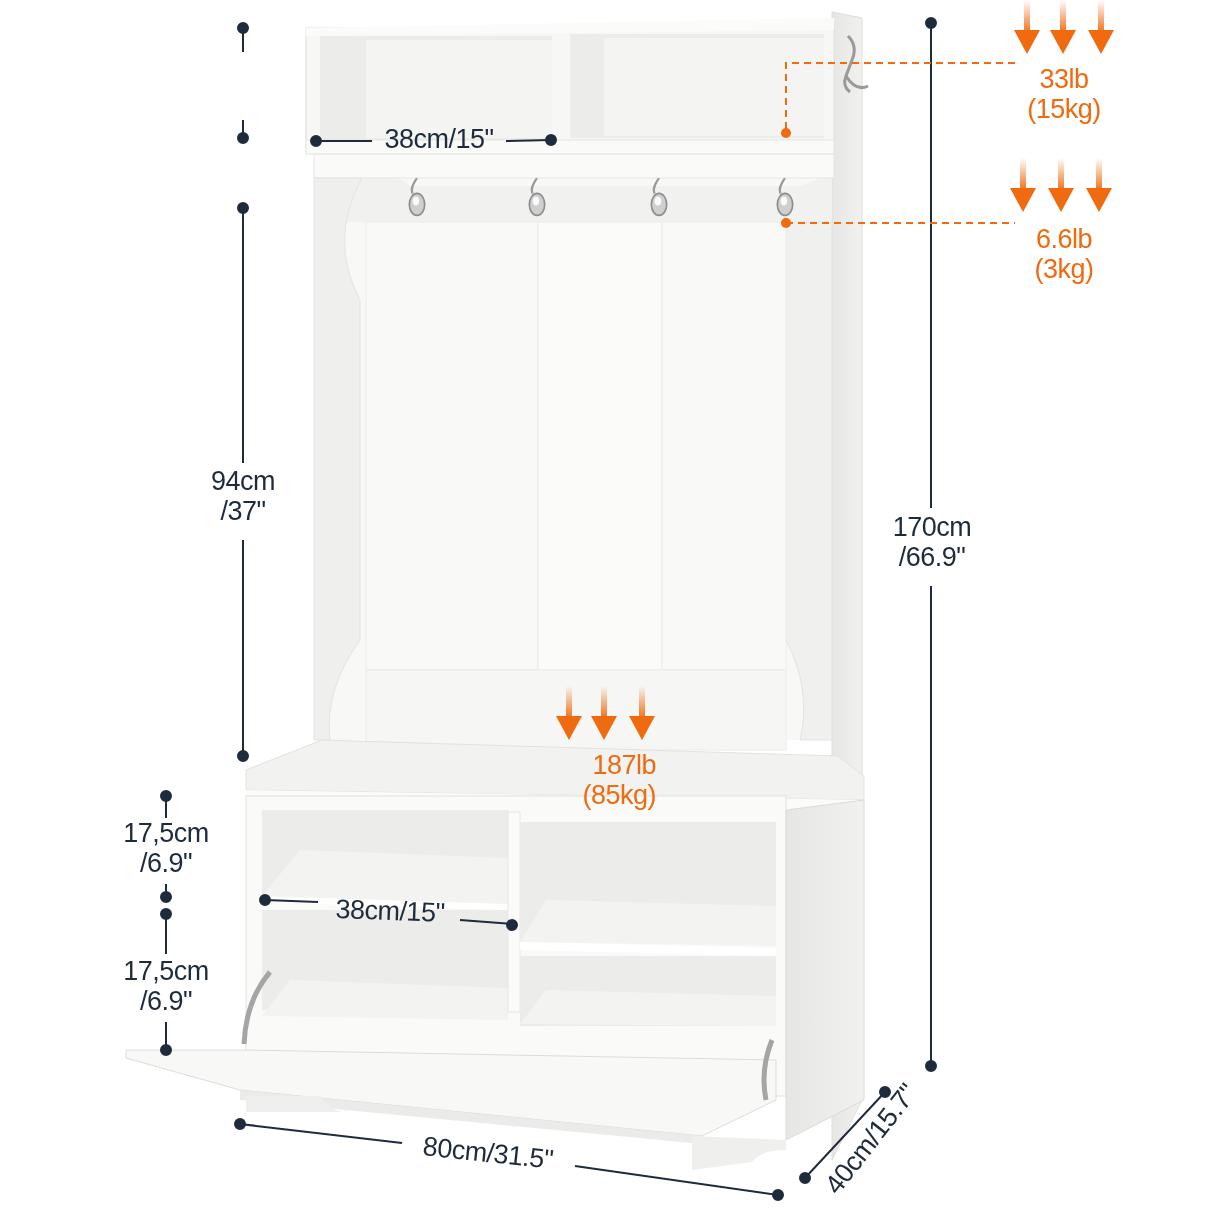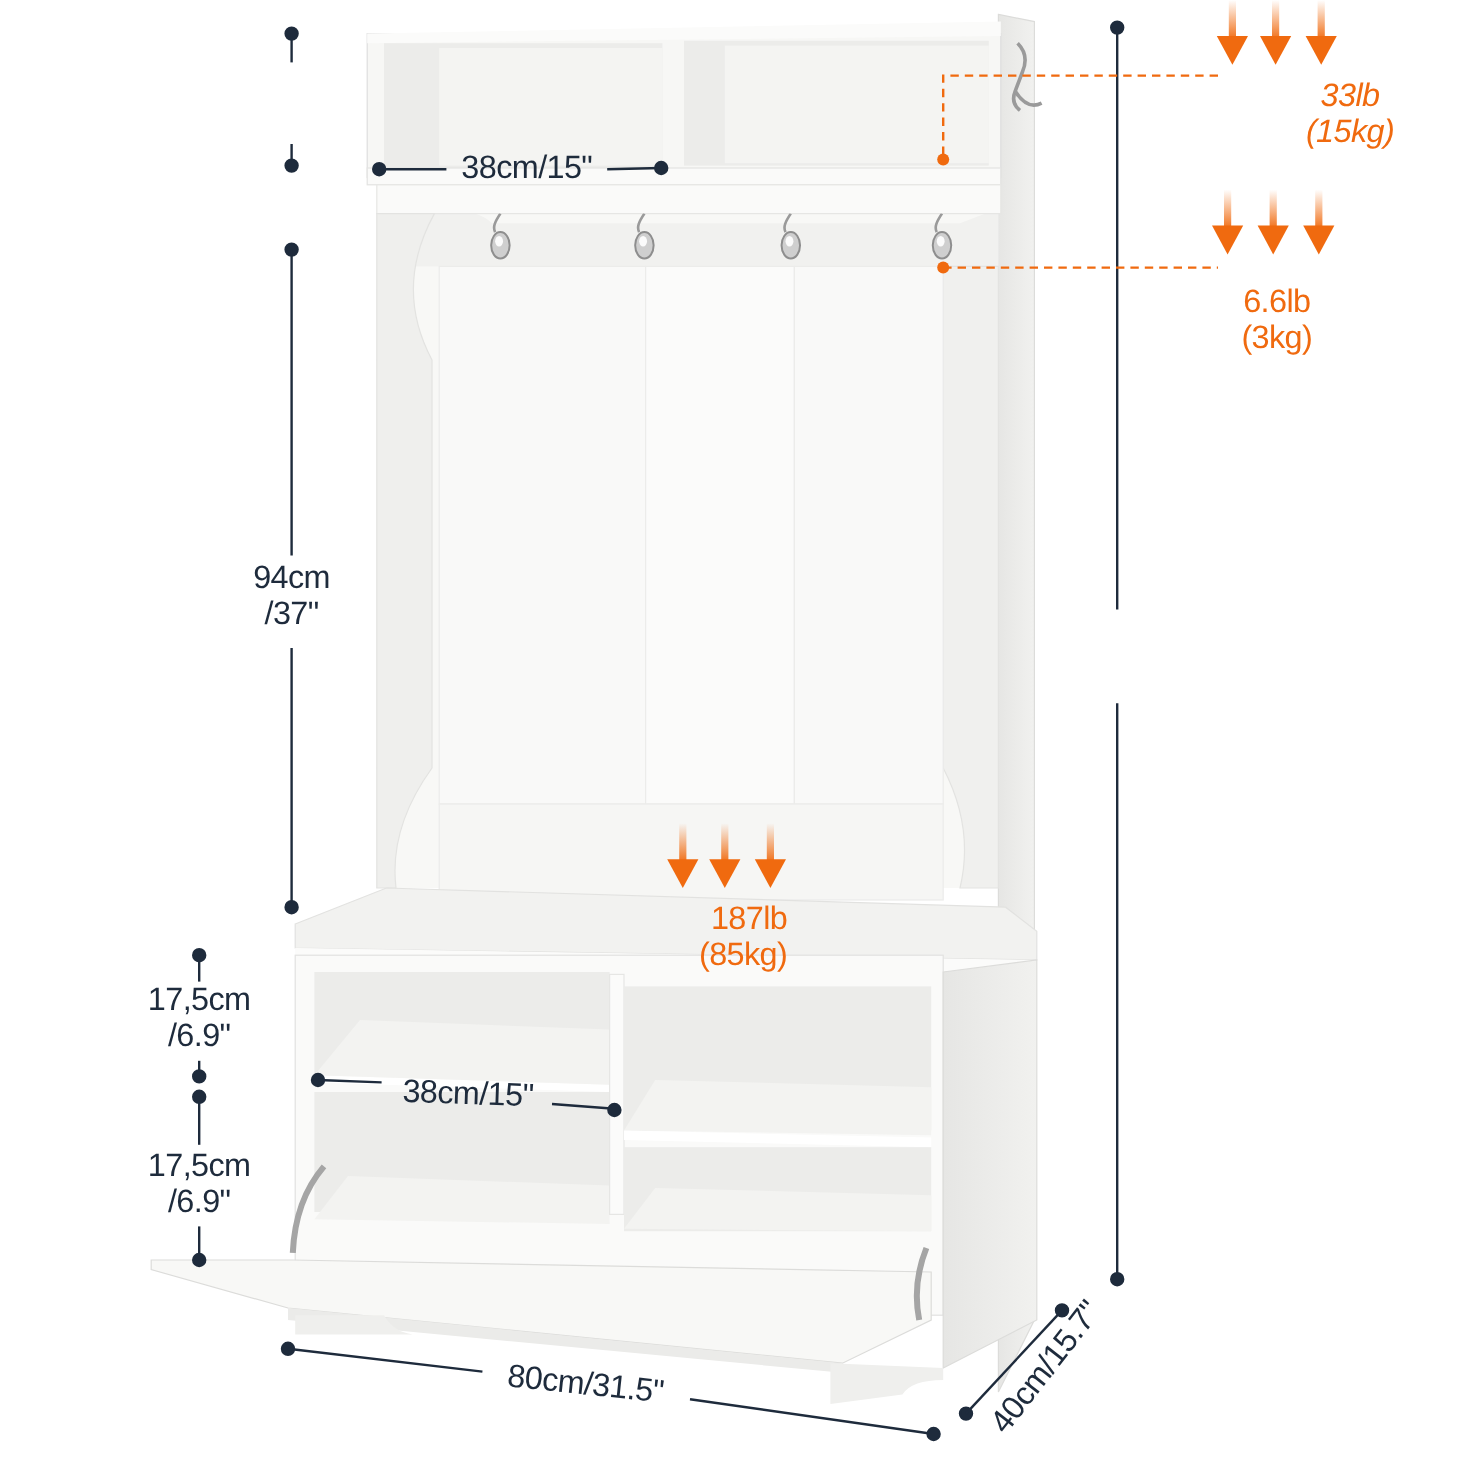--- a/index.html
+++ b/index.html
@@ -182,43 +182,47 @@
   </svg>
 
 
   <div class="lbl" style="left:372px; top:124px; width:134px;">38cm/15"</div>
 
   <div class="lbl" style="left:190px; top:466px; width:106px;">
     <span class="l2">94cm</span>
     <span class="l2">/37"</span>
   </div>
 
+  <div class="lbl" style="left:876px; top:512px; width:112px;">
+    <span class="l2">170cm</span>
+    <span class="l2">/66.9"</span>
+  </div>
 
   <div class="lbl" style="left:100px; top:818px; width:132px;">
     <span class="l2">17,5cm</span>
     <span class="l2">/6.9"</span>
   </div>
 
   <div class="lbl" style="left:100px; top:956px; width:132px;">
     <span class="l2">17,5cm</span>
     <span class="l2">/6.9"</span>
   </div>
 
   <div class="lbl rot" style="left:320px; top:896px; width:140px; transform:rotate(2deg);">38cm/15"</div>
 
   <div class="lbl rot" style="left:402px; top:1138px; width:172px; transform:rotate(6deg);">80cm/31.5"</div>
 
   <div class="lbl rot" style="left:796px; top:1124px; width:150px; transform:rotate(-52deg);">40cm/15.7"</div>
 
-  <div class="lbl orange" style="left:1077px; top:64px; width:96px;font-style:italic;">
+  <div class="lbl orange" style="left:1016px; top:64px; width:96px;">
     <span class="l2">33lb</span>
     <span class="l2">(15kg)</span>
   </div>
 
-  <div class="lbl orange" style="left:1016px; top:224px; width:96px;margin-top:12px;">
+  <div class="lbl orange" style="left:1016px; top:224px; width:96px;">
     <span class="l2">6.6lb</span>
     <span class="l2">(3kg)</span>
   </div>
 
   <div class="lbl orange" style="left:556px; top:750px; width:100px;text-align:right;">
     <span class="l2">187lb</span>
     <span class="l2">(85kg)</span>
   </div>
 
 </div>

